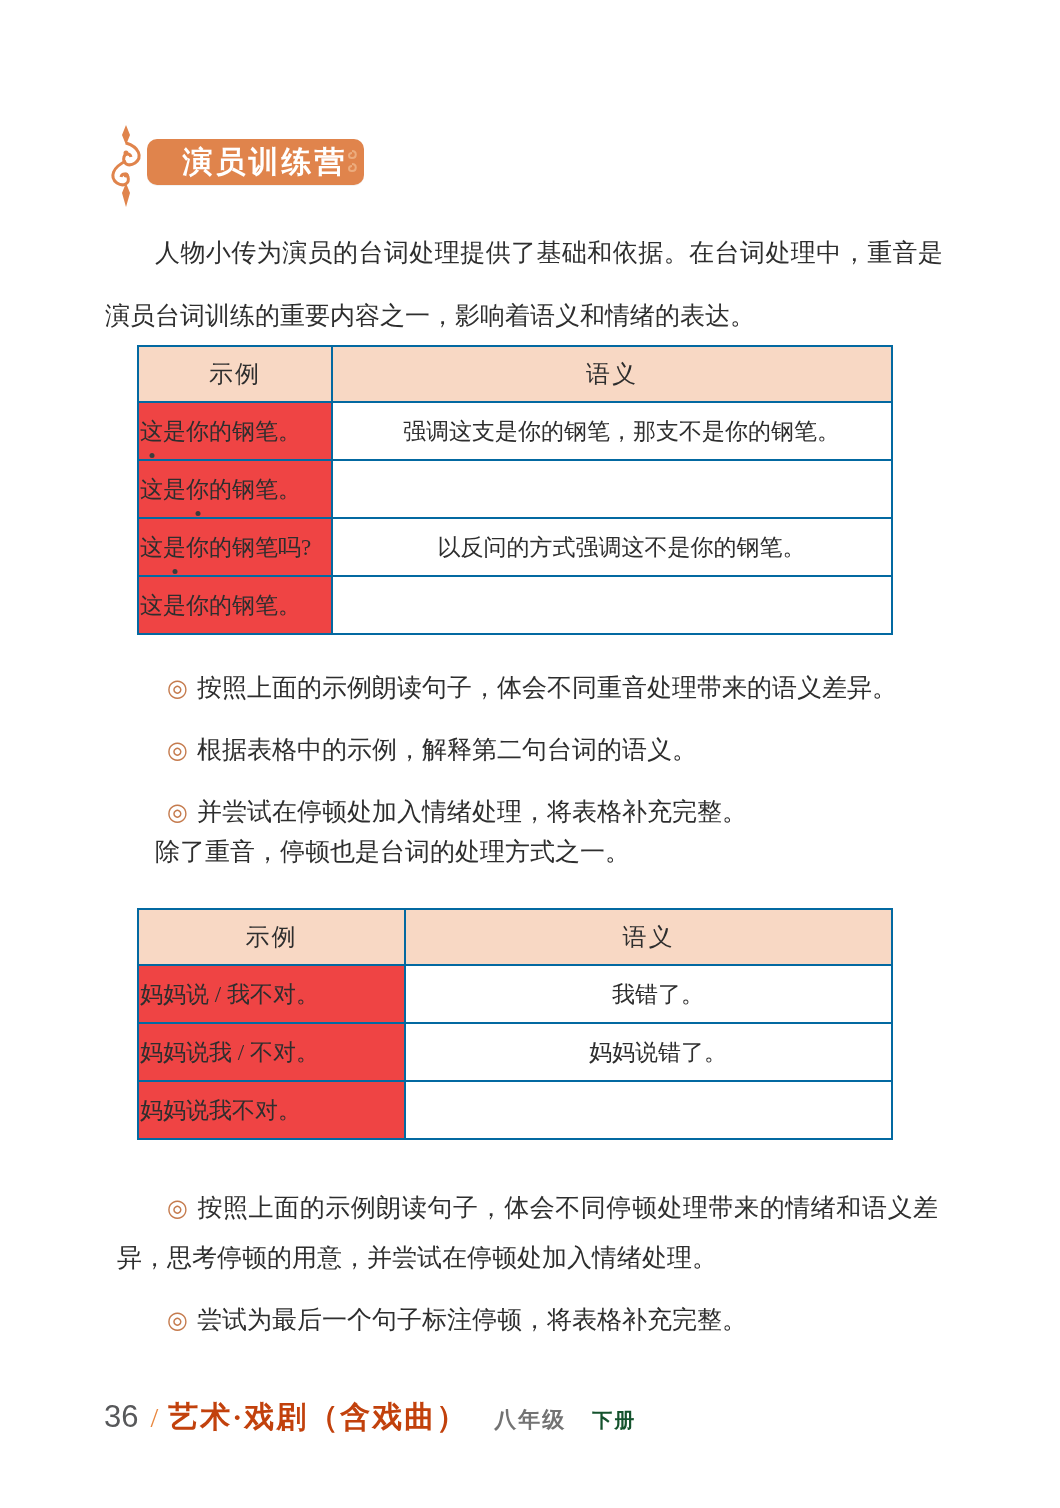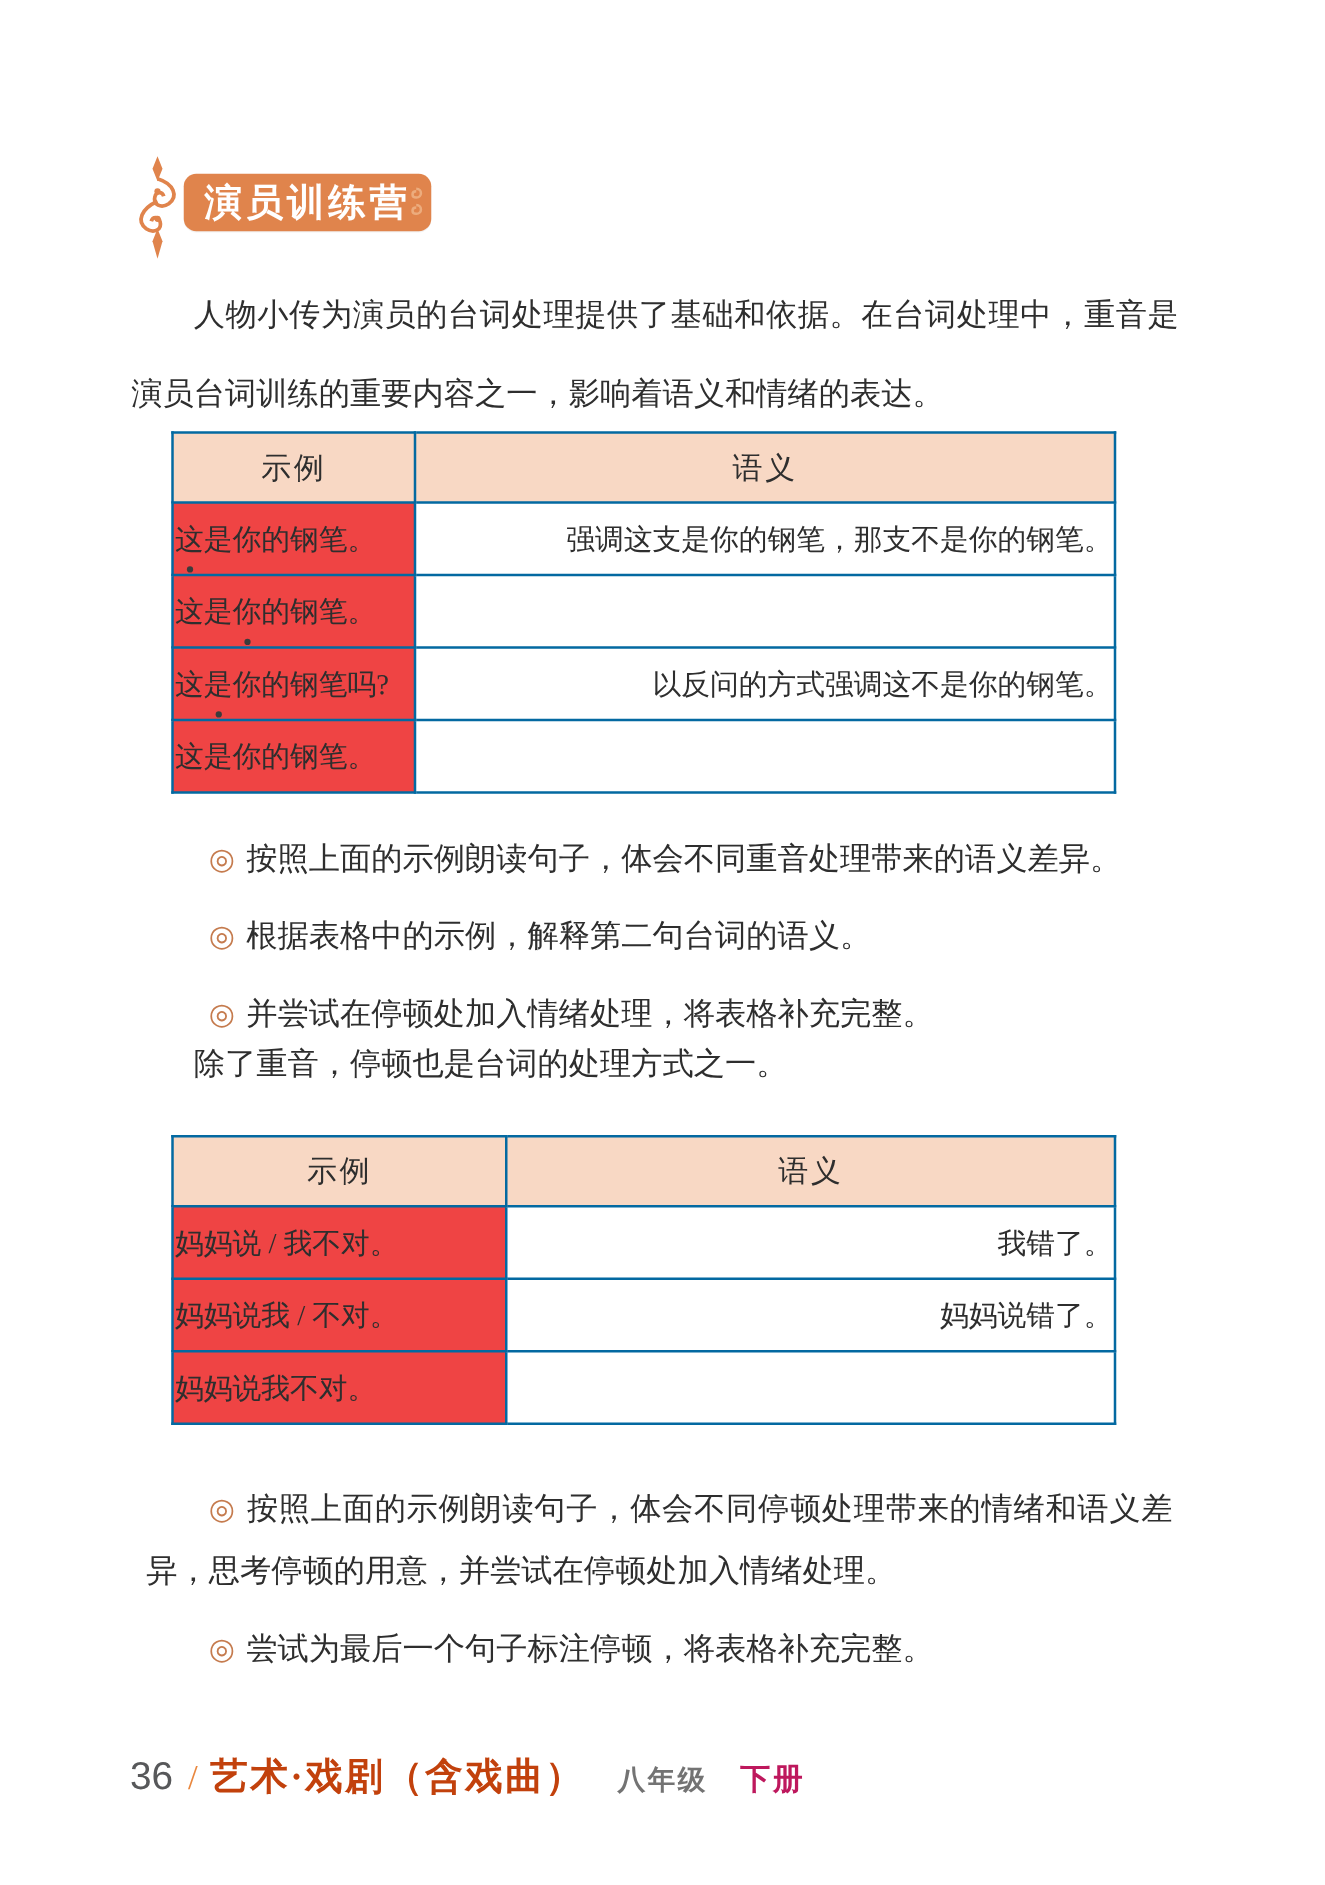--- a/index.html
+++ b/index.html
@@ -15,20 +15,21 @@
   
   .ornament { position:absolute; left:101px; top:123px; }
   .badge {
     position:absolute; left:147px; top:139px;
     width:198px; height:46px;
     background:#E0844C;
     border-radius:10px;
     display:flex; align-items:center; justify-content:center;
     color:#ffffff; font-size:30px; font-weight:bold; letter-spacing:3px;
     box-shadow:0 1px 0 rgba(0,0,0,0.05);
+    padding-left:19px;
   }
   .badge-swirl { position:absolute; right:4px; top:9px; opacity:.7; }
 
   
   .para {
     position:absolute; left:105px; width:838px;
     font-size:25px; line-height:63px;
     text-indent:2em; text-align:justify;
     margin:0;
   }
@@ -48,21 +49,21 @@
     font-size:23px;
   }
   .demo-table th, .demo-table td { border:2px solid #0369a1; }
   .demo-table th {
     height:52px; background:#F8D8C4;
     font-size:24px; font-weight:normal; letter-spacing:2px;
     text-align:center;
   }
   .demo-table td { height:54px; }
   .cell-example { background:#ef4444; }
-  .cell-semantic { background:#ffffff; text-align:right; padding-left:20px; }
+  .cell-semantic { background:#ffffff; text-align:center; padding-left:20px; }
   .t1 .cell-example { width:190px; }
   .t2 .cell-example { width:263px; }
 
   
   .emph { position:relative; display:inline-block; }
   .emph::after {
     content:""; position:absolute;
     left:50%; transform:translateX(-50%);
     bottom:-11px; width:5px; height:5px;
     border-radius:50%; background:#3c3c3c;
@@ -72,21 +73,21 @@
 
   
   .footer {
     position:absolute; left:104px; top:1379px;
     display:flex; align-items:baseline;
   }
   .footer-num { font-size:31px; color:#57585A; font-family:"Liberation Sans","DejaVu Sans",sans-serif; }
   .footer-slash { font-size:28px; color:#E9873E; margin:0 10px 0 12px; }
   .footer-book { font-size:30px; font-weight:bold; color:#c2410c; letter-spacing:2px; }
   .footer-grade { font-size:22px; font-weight:bold; color:#737373; margin-left:26px; letter-spacing:2px; }
-  .footer-vol { font-size:24px; font-weight:bold; color:#be185d; margin-left:26px; letter-spacing:2px;margin-top:28px; }
+  .footer-vol { font-size:20px; font-weight:bold; color:#14532d; margin-left:26px; letter-spacing:2px;margin-top:28px; }
 </style>
 </head>
 <body>
 
 <div class="page">
 
   <div class="ornament">
     <svg width="50" height="86" viewBox="0 0 50 86" fill="none">
       <path d="M25 2 L29 12 L25 22 L21 12 Z" fill="#E0844C"></path>
       <path d="M25 20 C38 24 42 34 34 40 C28 44 21 41 23 34 C24 30 29 30 30 34" stroke="#E0844C" stroke-width="3" fill="none"></path>

